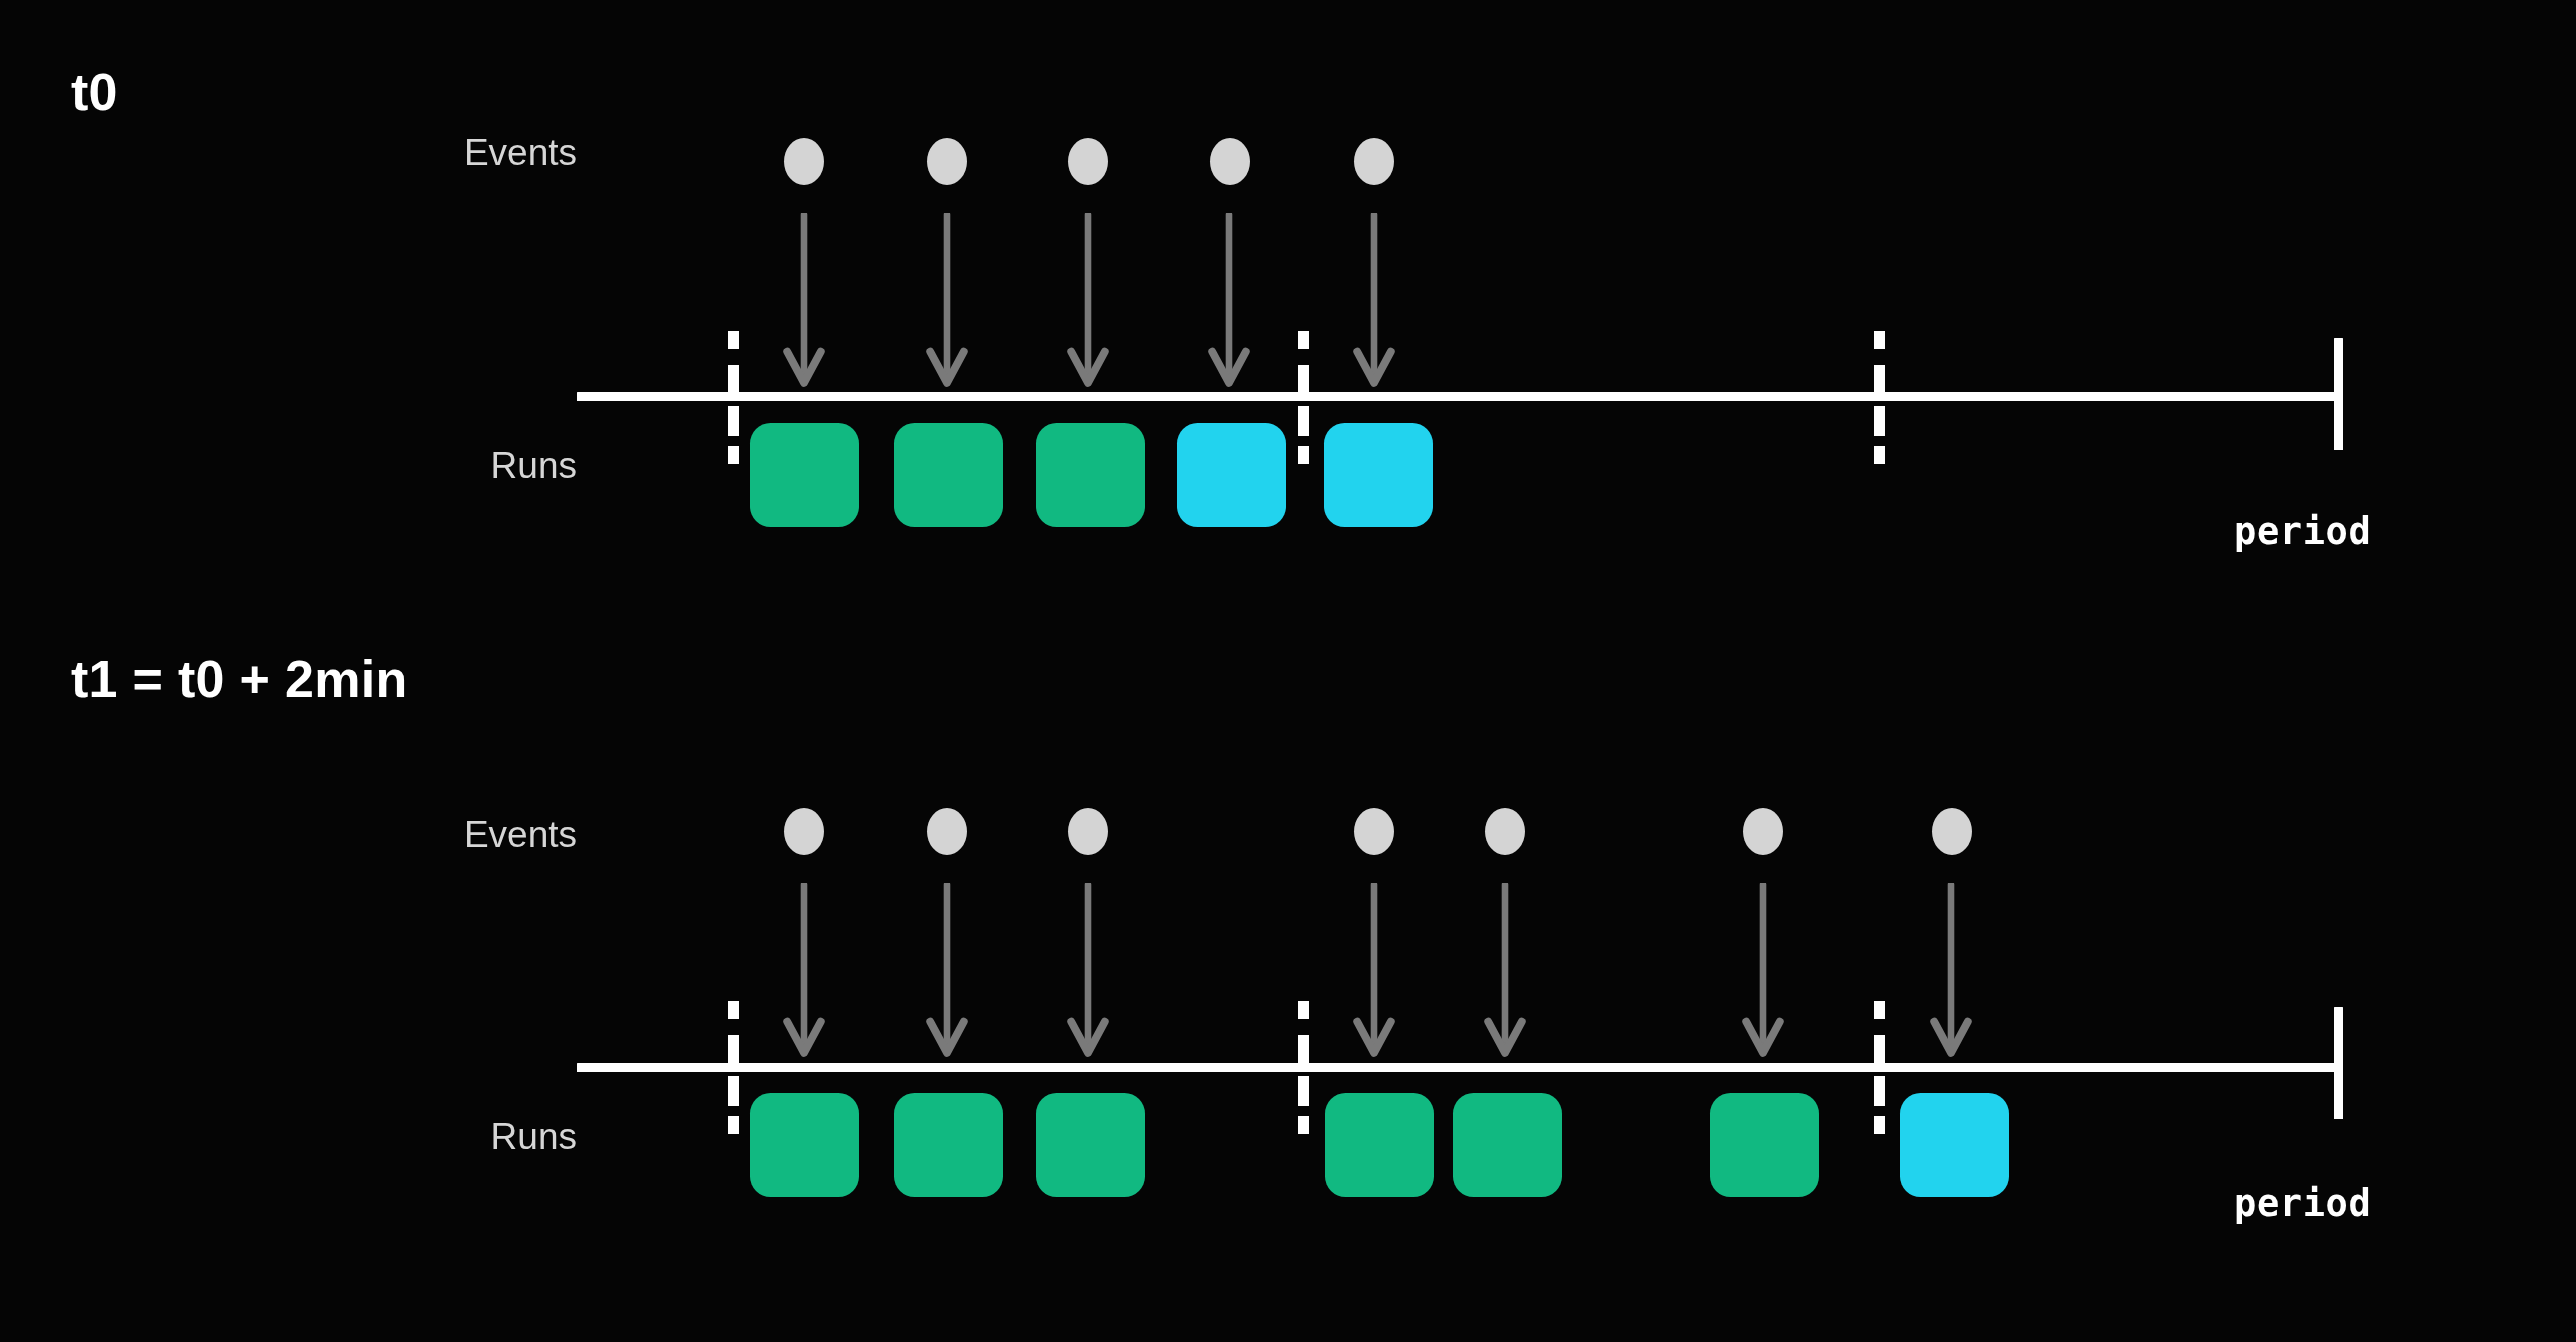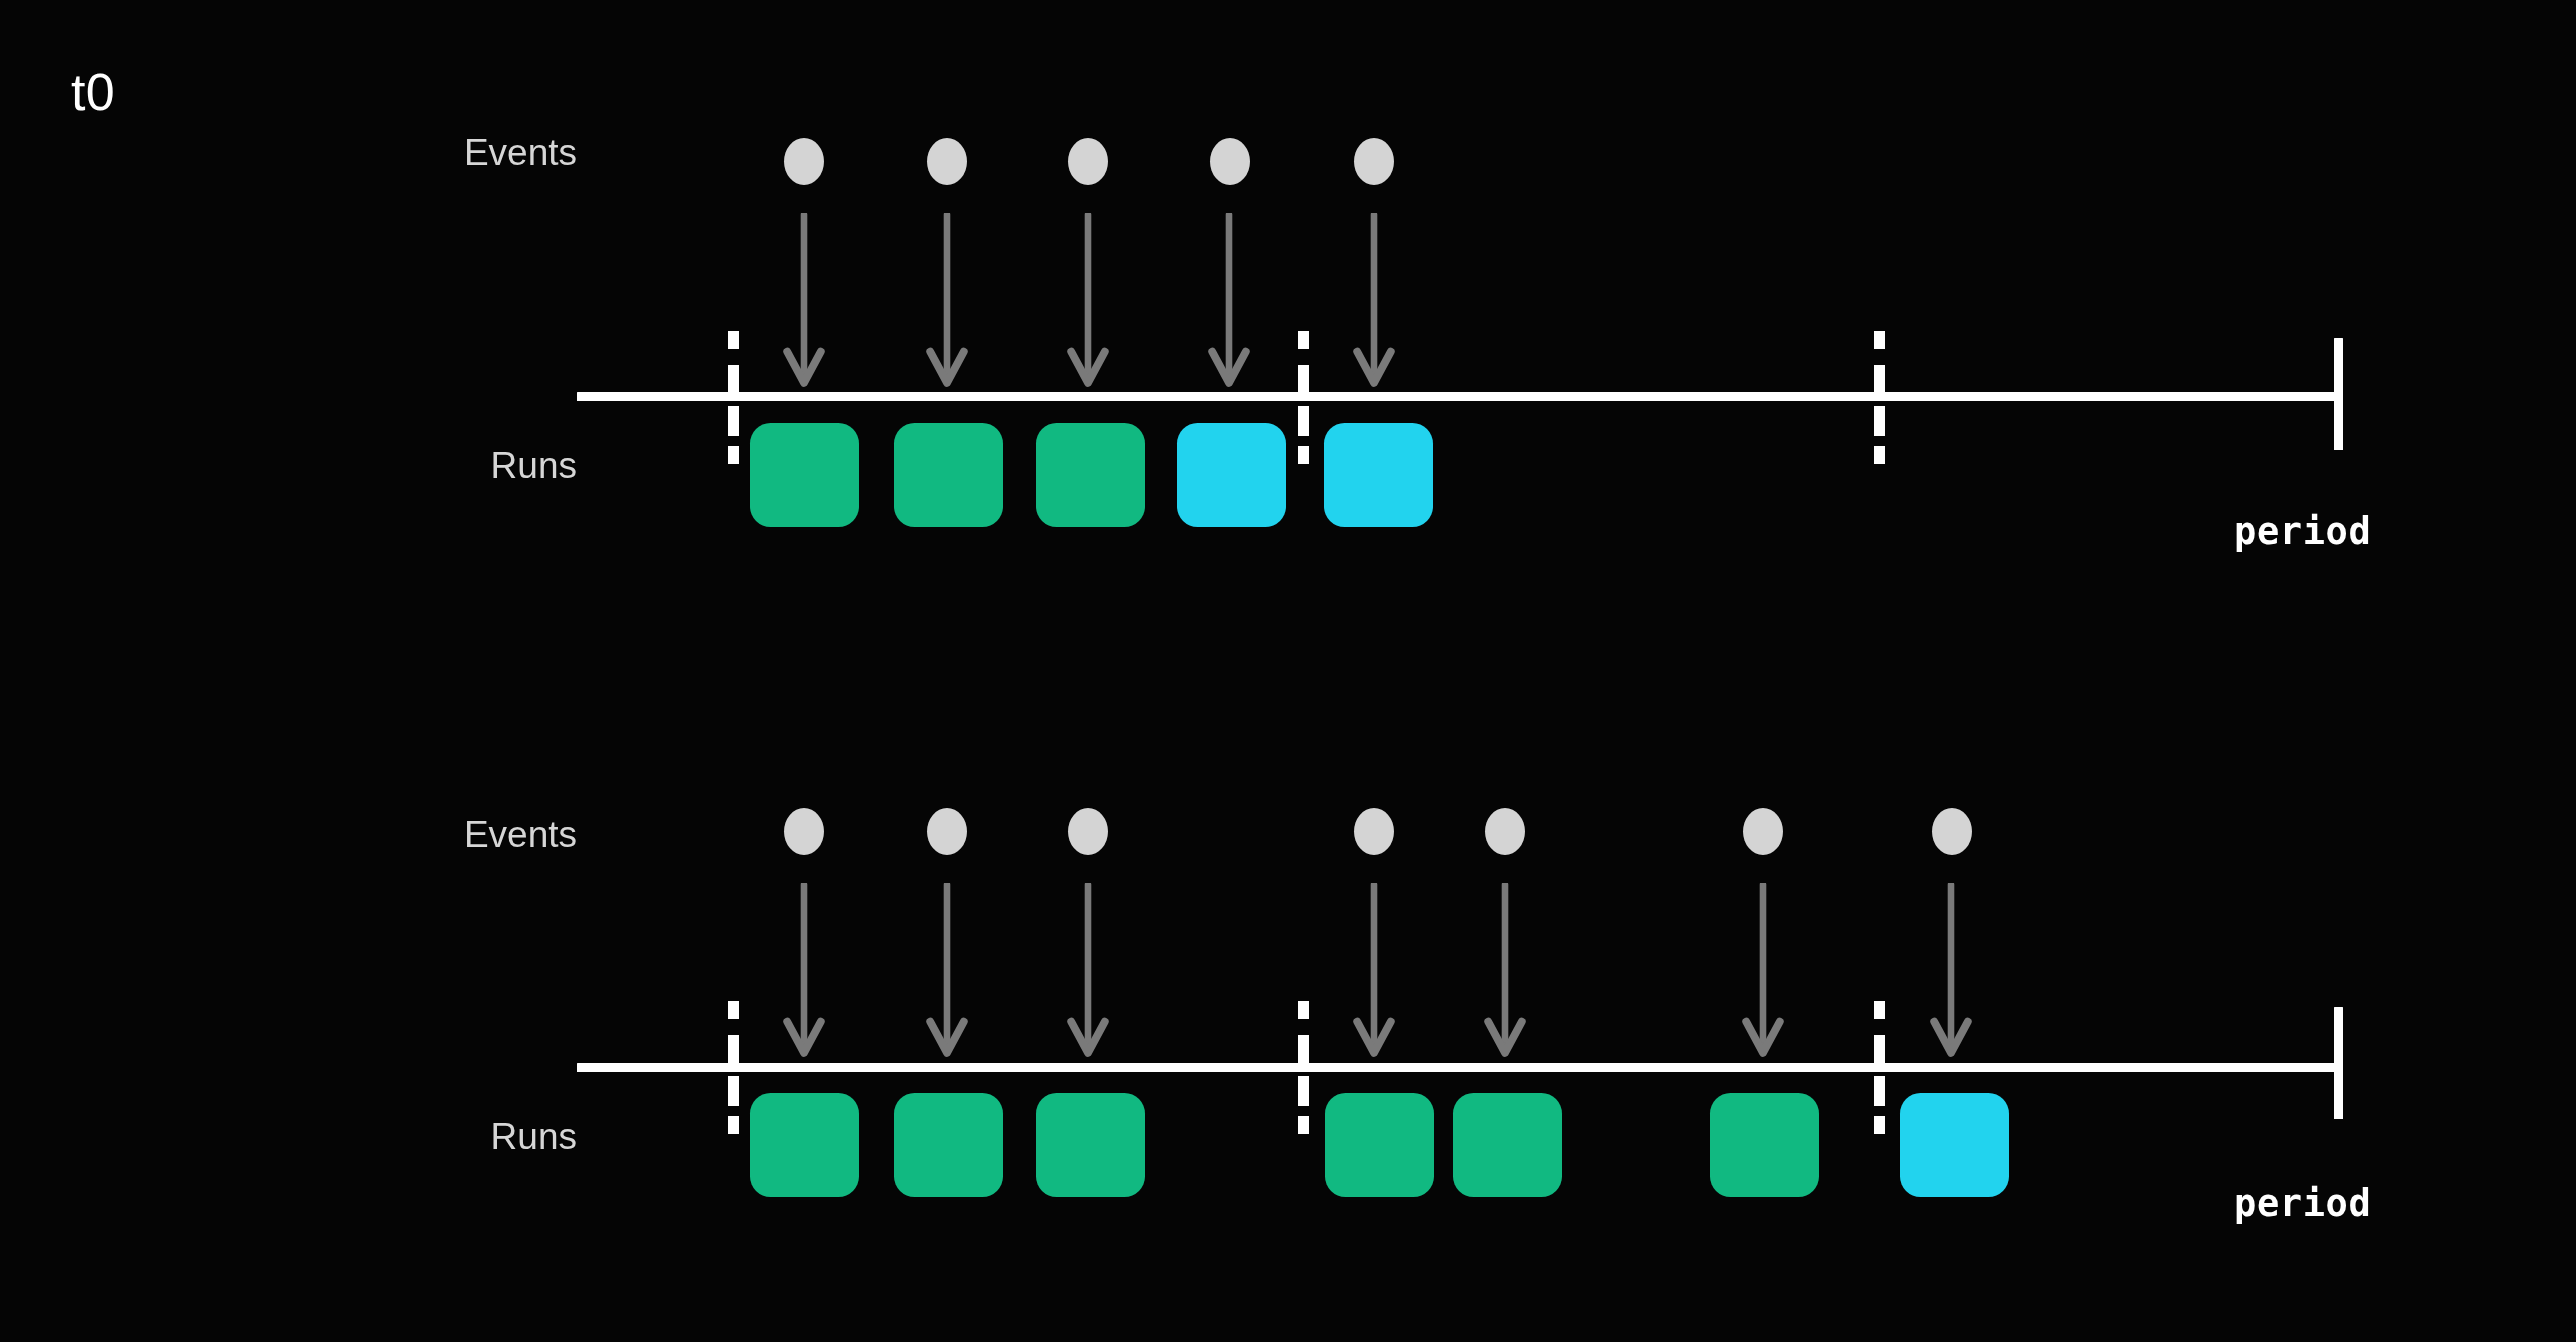--- a/index.html
+++ b/index.html
@@ -8,21 +8,21 @@
     font-family:"Liberation Sans", sans-serif;
     background:#050505;
   }
   .stage{position:absolute;inset:0;}
 
   
   .section-title{
     position:absolute;
     color:#ffffff;
     font-size:52px;
-    font-weight:400;
+    font-weight:700;
     letter-spacing:0.3px;
     line-height:1;
     white-space:nowrap;
   }
 
   
   .row-label{
     position:absolute;
     color:#d6d6d6;
     font-size:37px;
@@ -149,20 +149,21 @@
         <line x1="40" y1="2" x2="40" y2="276" stroke="#7a7a7a" stroke-width="11" stroke-linecap="round"></line>
         <path d="M 12 230 L 40 282 L 68 230" fill="none" stroke="#7a7a7a" stroke-width="13" stroke-linecap="round" stroke-linejoin="round"></path>
       </svg>
     </div>
     <div class="run-box" style="left: 750px; top: 423px; width: 109px; height: 104px; background: rgb(17, 185, 129);"></div>
     <div class="run-box" style="left: 894px; top: 423px; width: 109px; height: 104px; background: rgb(17, 185, 129);"></div>
     <div class="run-box" style="left: 1036px; top: 423px; width: 109px; height: 104px; background: rgb(17, 185, 129);"></div>
     <div class="run-box" style="left: 1177px; top: 423px; width: 109px; height: 104px; background: rgb(34, 211, 238);"></div>
     <div class="run-box" style="left: 1324px; top: 423px; width: 109px; height: 104px; background: rgb(34, 211, 238);"></div>
     <div class="period-label" style="left: 2234px; top: 513px; color: rgb(255, 255, 255);">period</div>
+    <div class="section-title" style="left: 71px; top: 653px; color: rgb(255, 255, 255);">t1 = t0 + 2min</div>
     <div class="row-label" style="left: 420px; top: 816px; width: 157px; color: rgb(214, 214, 214);">Events</div>
     <div class="row-label" style="left: 420px; top: 1118px; width: 157px; color: rgb(214, 214, 214);">Runs</div>
     <div class="axis-line" style="left: 577px; top: 1063px; width: 1766px; background: rgb(255, 255, 255);"></div>
     <div class="axis-endcap" style="left: 2334px; top: 1007px; height: 112px; background: rgb(255, 255, 255);"></div>
     <div class="boundary" style="left: 728px; top: 1001px; height: 121px; background: none;">
       <i style="top: 0px; height: 18px; background: rgb(255, 255, 255);"></i>
       <i style="top: 34px; height: 30px; background: rgb(255, 255, 255);"></i>
       <i style="top: 75px; height: 30px; background: rgb(255, 255, 255);"></i>
       <i style="top: 115px; height: 18px; background: rgb(255, 255, 255);"></i>
     </div>

